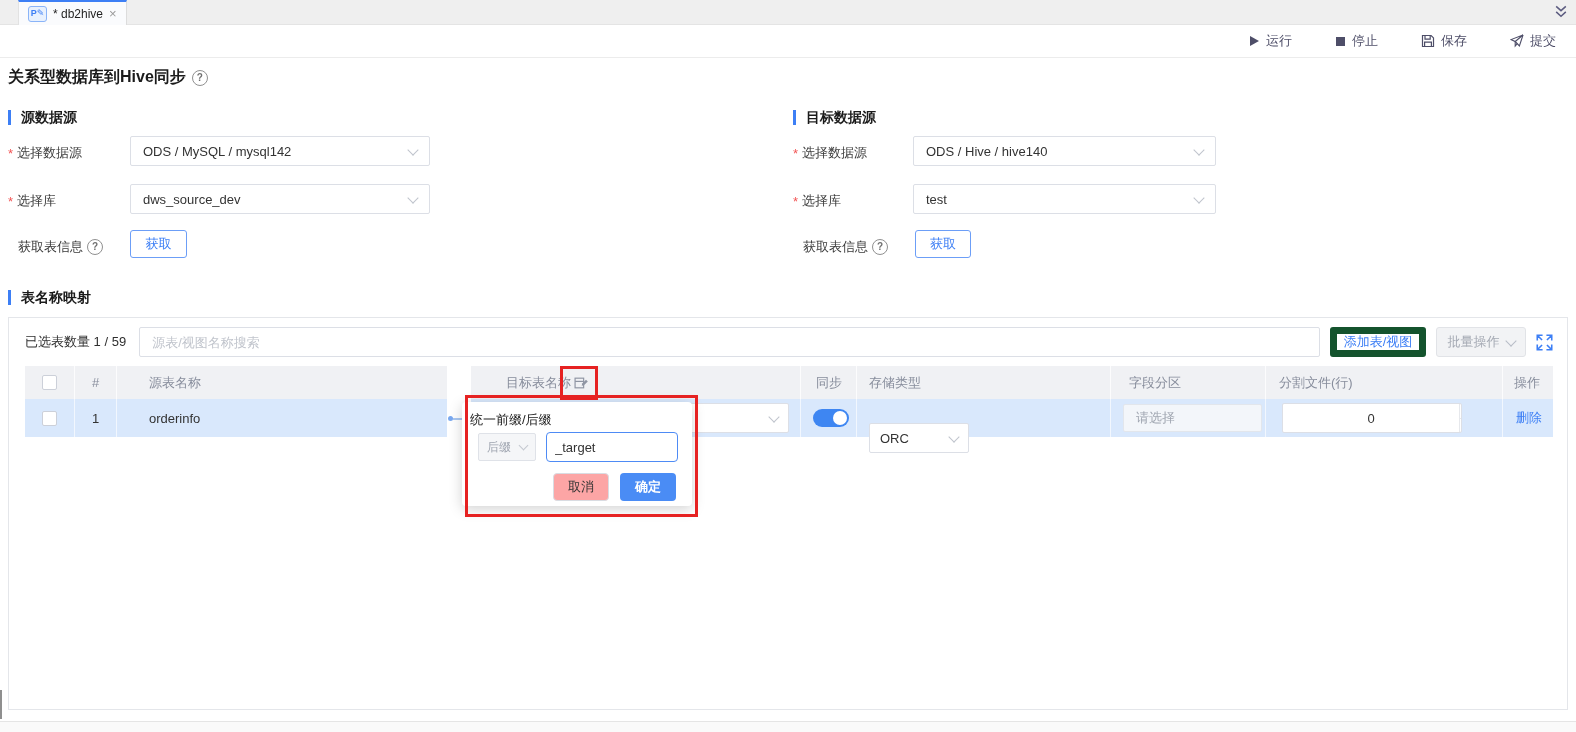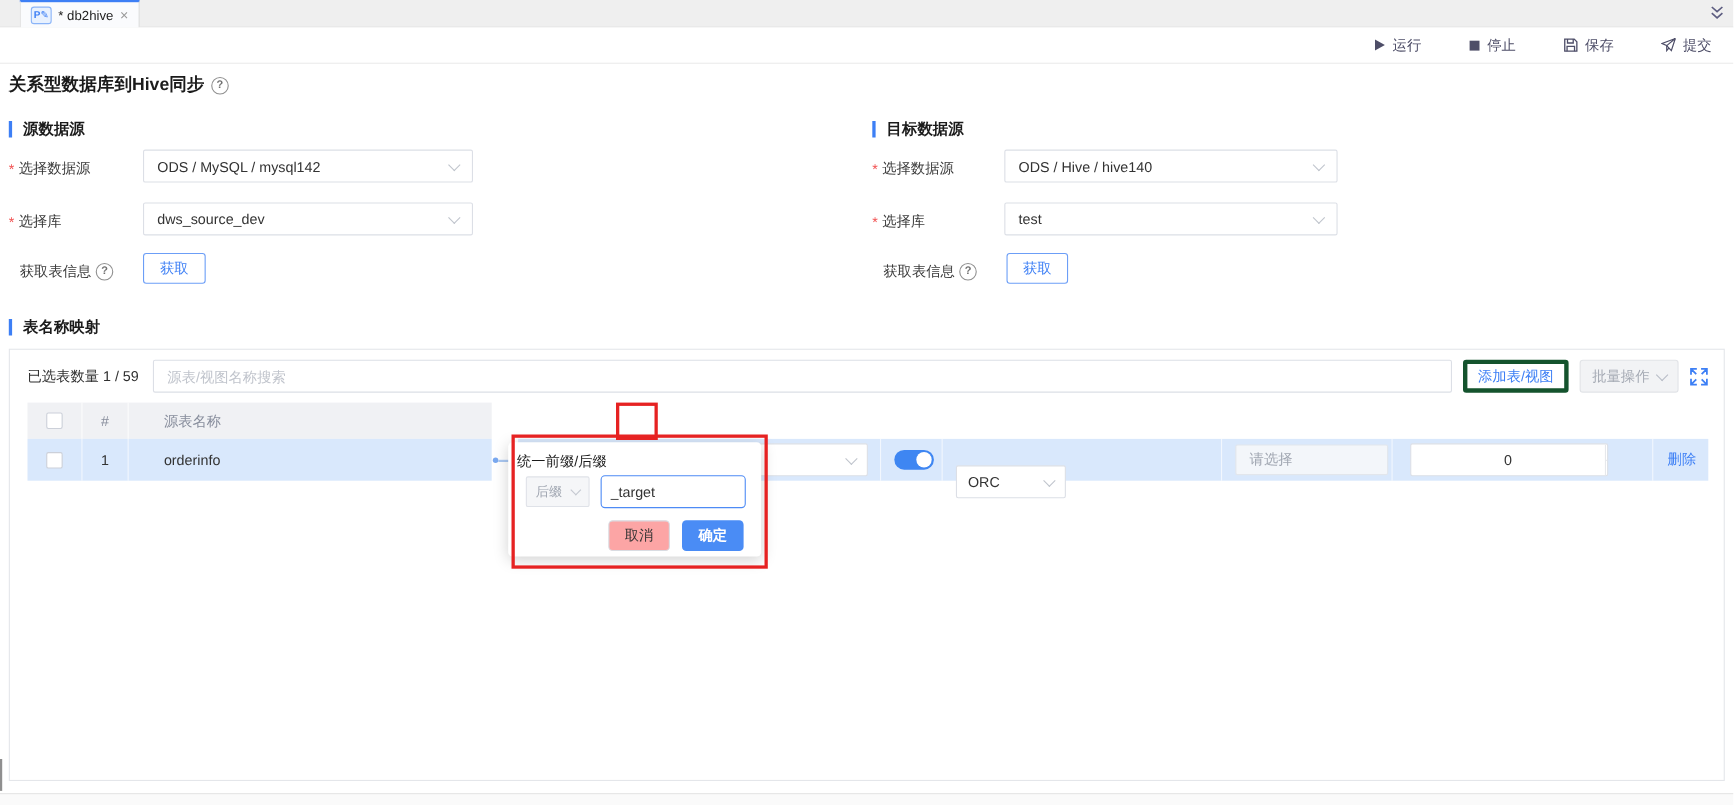--- a/index.html
+++ b/index.html
@@ -47,21 +47,21 @@
           box-sizing:border-box;cursor:pointer;}
 
   
   .panel{position:absolute;left:8px;top:317px;width:1560px;height:393px;border:1px solid #e4e6ea;
          background:#fff;box-sizing:border-box;}
   .panel-toolbar{position:absolute;left:16px;right:14px;top:9px;height:30px;display:flex;align-items:center;gap:10px;}
   .count{font-size:13px;color:#2f2f2f;white-space:nowrap;margin-right:3px;}
   .search{flex:1;height:30px;border:1px solid #dcdfe6;border-radius:2px;padding:0 12px;font-size:13px;
           color:#333;box-sizing:border-box;outline:none;background:#fff;}
   .search::placeholder{color:#c0c4cc;}
-  .btn-add{width:96px;height:30px;background:#fff;border:4px solid #14532d;color:#3d7ff5;border-radius:3px;
+  .btn-add{width:96px;height:30px;background:#fff;border:7px solid #14532d;color:#3d7ff5;border-radius:3px;
            font-size:13px;display:flex;align-items:center;justify-content:center;box-sizing:border-box;cursor:pointer;white-space:nowrap;}
   .btn-batch{width:90px;height:30px;background:#f2f3f5;border:1px solid #e1e3e7;color:#a4a9b3;border-radius:3px;
            font-size:13px;display:flex;align-items:center;justify-content:center;gap:7px;box-sizing:border-box;white-space:nowrap;}
   .btn-batch .chev{border-color:#b7bcc6;}
   .expand-btn{width:17px;height:17px;flex:none;cursor:pointer;}
 
   .thead{position:absolute;top:48px;height:33px;background:#f0f1f4;display:flex;align-items:center;}
   .thead.left{left:16px;width:422px;}
   .thead.right{left:462px;width:1082px;}
   .th{font-size:13px;color:#878d9c;box-sizing:border-box;display:flex;align-items:center;height:100%;
@@ -238,20 +238,35 @@
     </div>
 
     <div class="thead left">
       <div class="th" style="width:50px;">
         <span class="checkbox"></span>
       </div>
       <div class="th" style="width:42px;justify-content:center;">#</div>
       <div class="th" style="flex:1;padding-left:32px;">源表名称</div>
     </div>
 
+    <div class="thead right">
+      <div class="th" style="width:330px;padding-left:35px;gap:3px;">
+        <span>目标表名称</span>
+        <svg width="15" height="14" viewBox="0 0 14 13" fill="none" stroke="#8f95a3" stroke-width="1.1">
+          <rect x="1" y="2" width="8" height="9"></rect>
+            <path d="M1 5h8"></path>
+          <path d="M9.3 8.7L12.9 5l-1.7-1.6-3.6 3.6-.4 2.1z" fill="#8f95a3" stroke="none"></path>
+        </svg>
+      </div>
+      <div class="th" style="width:56px;padding-left:15px;">同步</div>
+      <div class="th" style="width:254px;padding-left:12px;">存储类型</div>
+      <div class="th" style="width:155px;padding-left:18px;">字段分区</div>
+      <div class="th" style="width:237px;padding-left:13px;">分割文件(行)</div>
+      <div class="th" style="width:50px;padding-left:11px;">操作</div>
+    </div>
 
     <div class="trow left">
       <div class="td" style="width:50px;">
         <span class="checkbox"></span>
       </div>
       <div class="td" style="width:42px;justify-content:center;">1</div>
       <div class="td" style="flex:1;padding-left:32px;">orderinfo</div>
     </div>
 
     <span class="conn-dot"></span>

